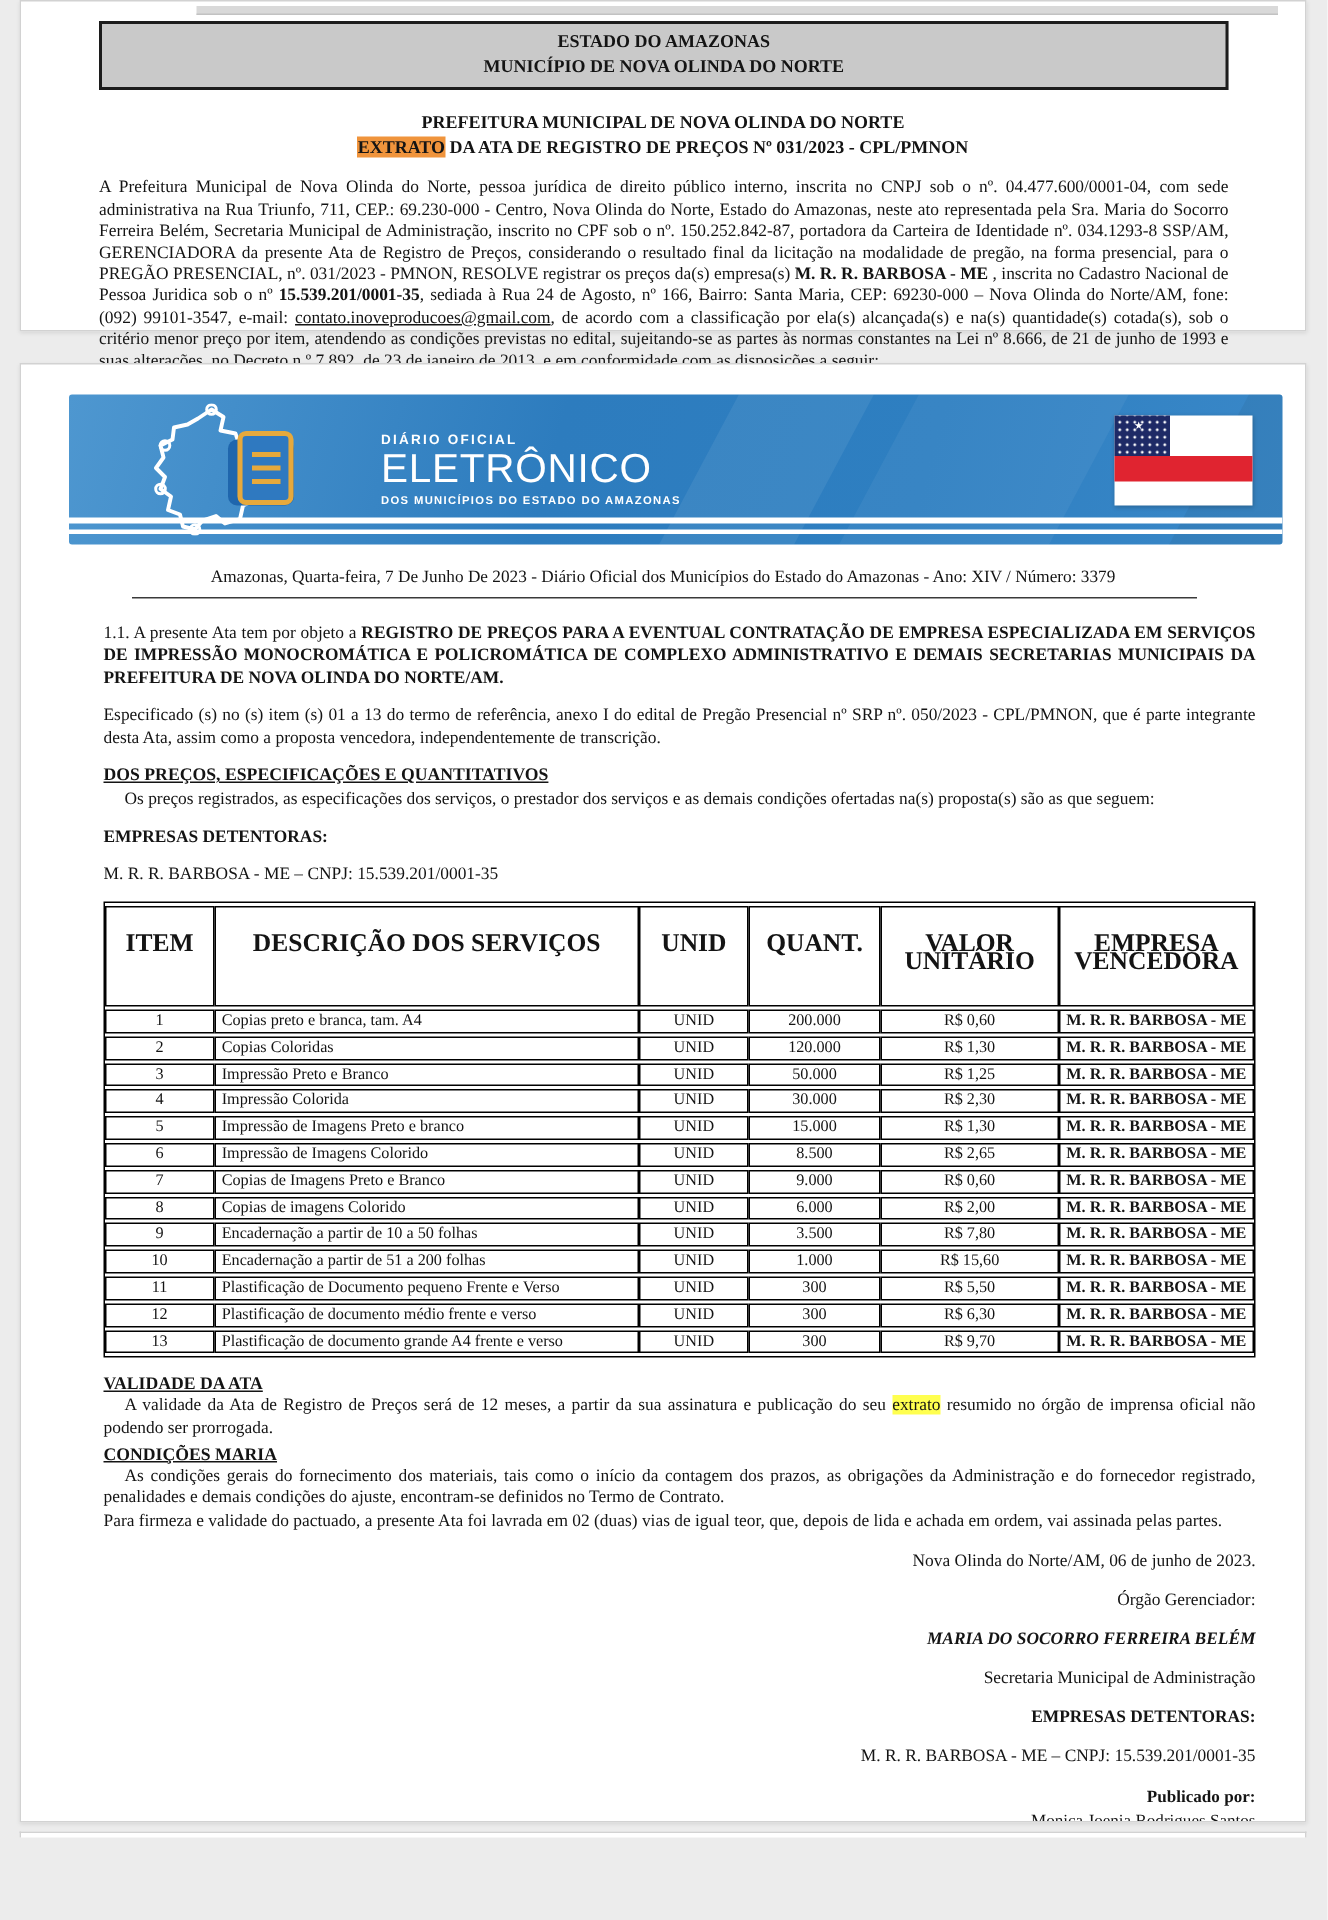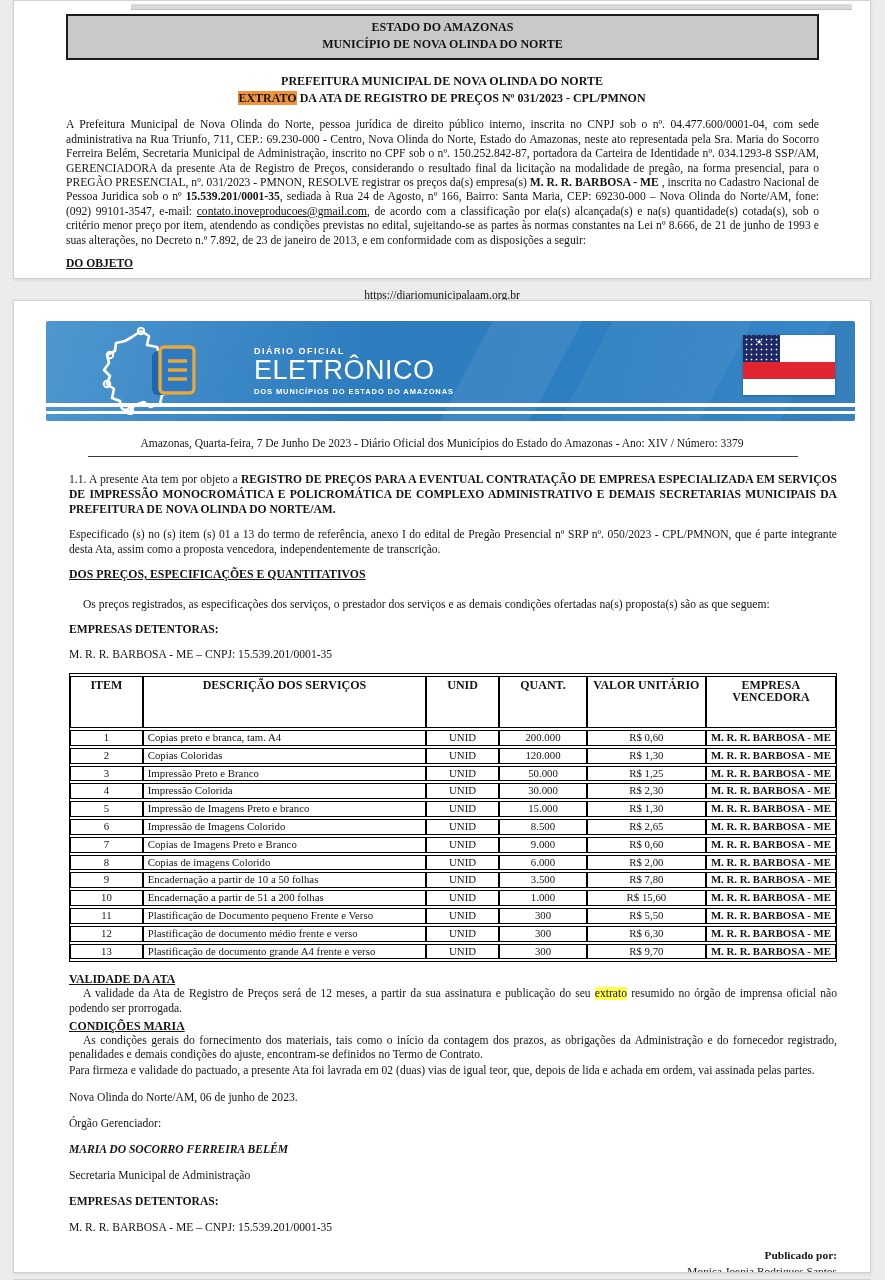--- a/index.html
+++ b/index.html
@@ -11,21 +11,21 @@
   }
   .page {
     background:#fff;
     margin:0 14px 0 13px;
     border:1px solid #d2d2d2;
     box-shadow:0 1px 3px rgba(0,0,0,0.10);
     box-sizing:border-box;
     position:relative;
   }
   
-  .page1 { height:279px; }
+  .page1 { height:221px; }
   .prev-edge {
     position:absolute; top:3px; left:117px; right:18px; height:5px;
     background:#d9d9d9; border-bottom:1px solid #c2c2c2;
   }
   .state-box {
     margin:13px 51px 0 52px;
     background:#c9c9c9;
     border:2px solid #1c1c1c;
     text-align:center;
     font-weight:bold;
@@ -98,33 +98,33 @@
   .flag .star { position:absolute; left:13px; top:4px; color:#fff; font-size:7px; line-height:7px; }
 
   .dateline { margin-top:16px; text-align:center; font-size:11.5px; }
   .date-rule { margin:7px 72px 0 74px; border-bottom:1.5px solid #3a3a3a; }
 
   .p2-content { padding:0 33px 0 55px; }
   .clause { margin-top:15px; font-size:11.6px; line-height:15px; text-align:justify; }
   .clause .b { font-weight:bold; }
   .para { margin-top:11px; font-size:11.6px; line-height:14.6px; text-align:justify; }
   .h-underline { margin-top:10px; font-size:11.8px; font-weight:bold; text-decoration:underline; }
-  .indent { text-indent:14px; margin-top:16px; }
+  .indent { text-indent:14px; margin-top:2px; }
   .mt10 { margin-top:10px; }
   .bold { font-weight:bold; }
 
   .tbl-wrap { margin-top:10px; border:1px solid #000; }
   .price-table { width:100%; border-collapse:separate; border-spacing:0 2px; font-size:10.8px; }
   .price-table th, .price-table td { border:1px solid #000; padding:1px 4px; line-height:11.8px; }
-  .price-table th { height:46px; vertical-align:top; padding-top:3px; text-align:center; font-size:12px; }
+  .price-table th { height:46px; vertical-align:top; padding-top:18px; text-align:center; font-size:17px; }
   .price-table td { vertical-align:top; }
   .col-item, .col-unid, .col-quant, .col-valor { text-align:center; }
   .col-empresa { text-align:center; font-weight:bold; }
 
-  .closing-line { margin-top:13px; font-size:11.6px; }
+  .closing-line { margin-top:13px; font-size:11.6px;text-align:right; }
   .sig-name { font-weight:bold; font-style:italic; }
   .published { margin-top:14px; text-align:right; font-size:11.4px; line-height:1.4; }
 
   .page3-sliver { height:6px; }
   .page3 { height:4px; margin:0 14px 0 13px; background:#fff; border:1px solid #d2d2d2; border-bottom:none; box-sizing:border-box; }
 </style>
 </head>
 <body>
 
 <div class="page page1">

